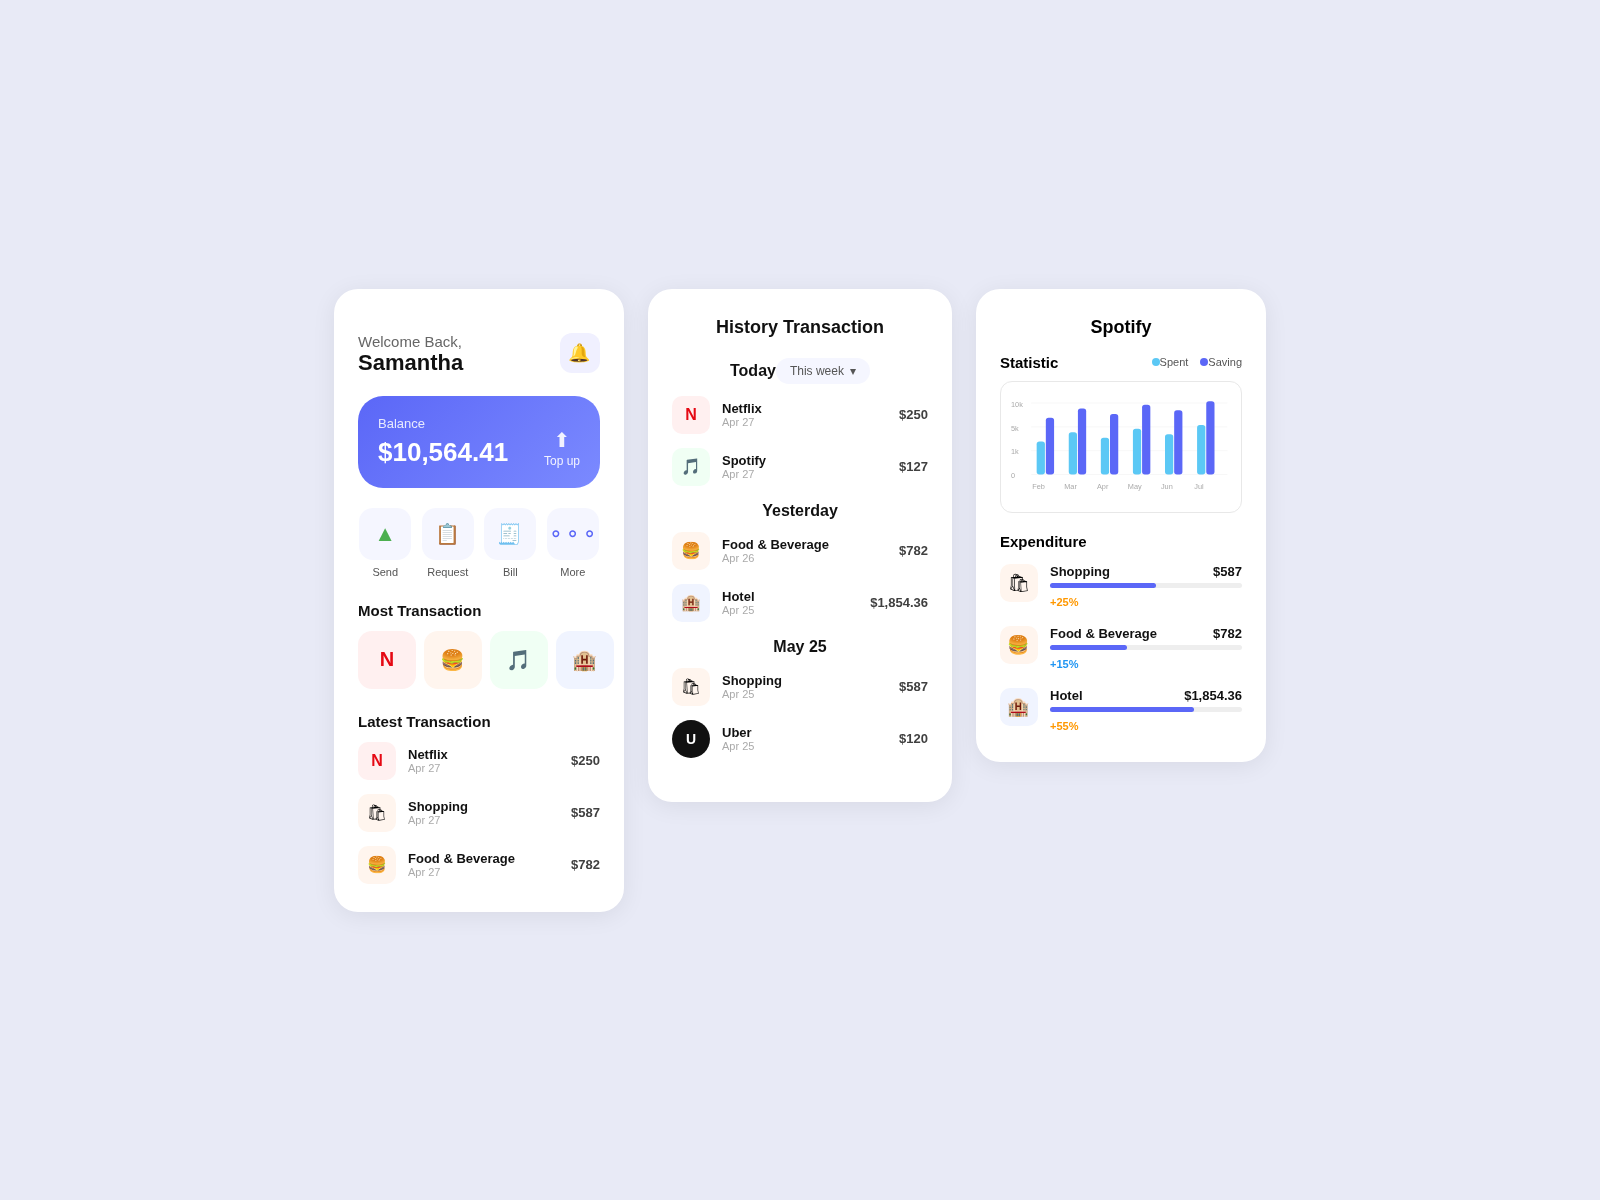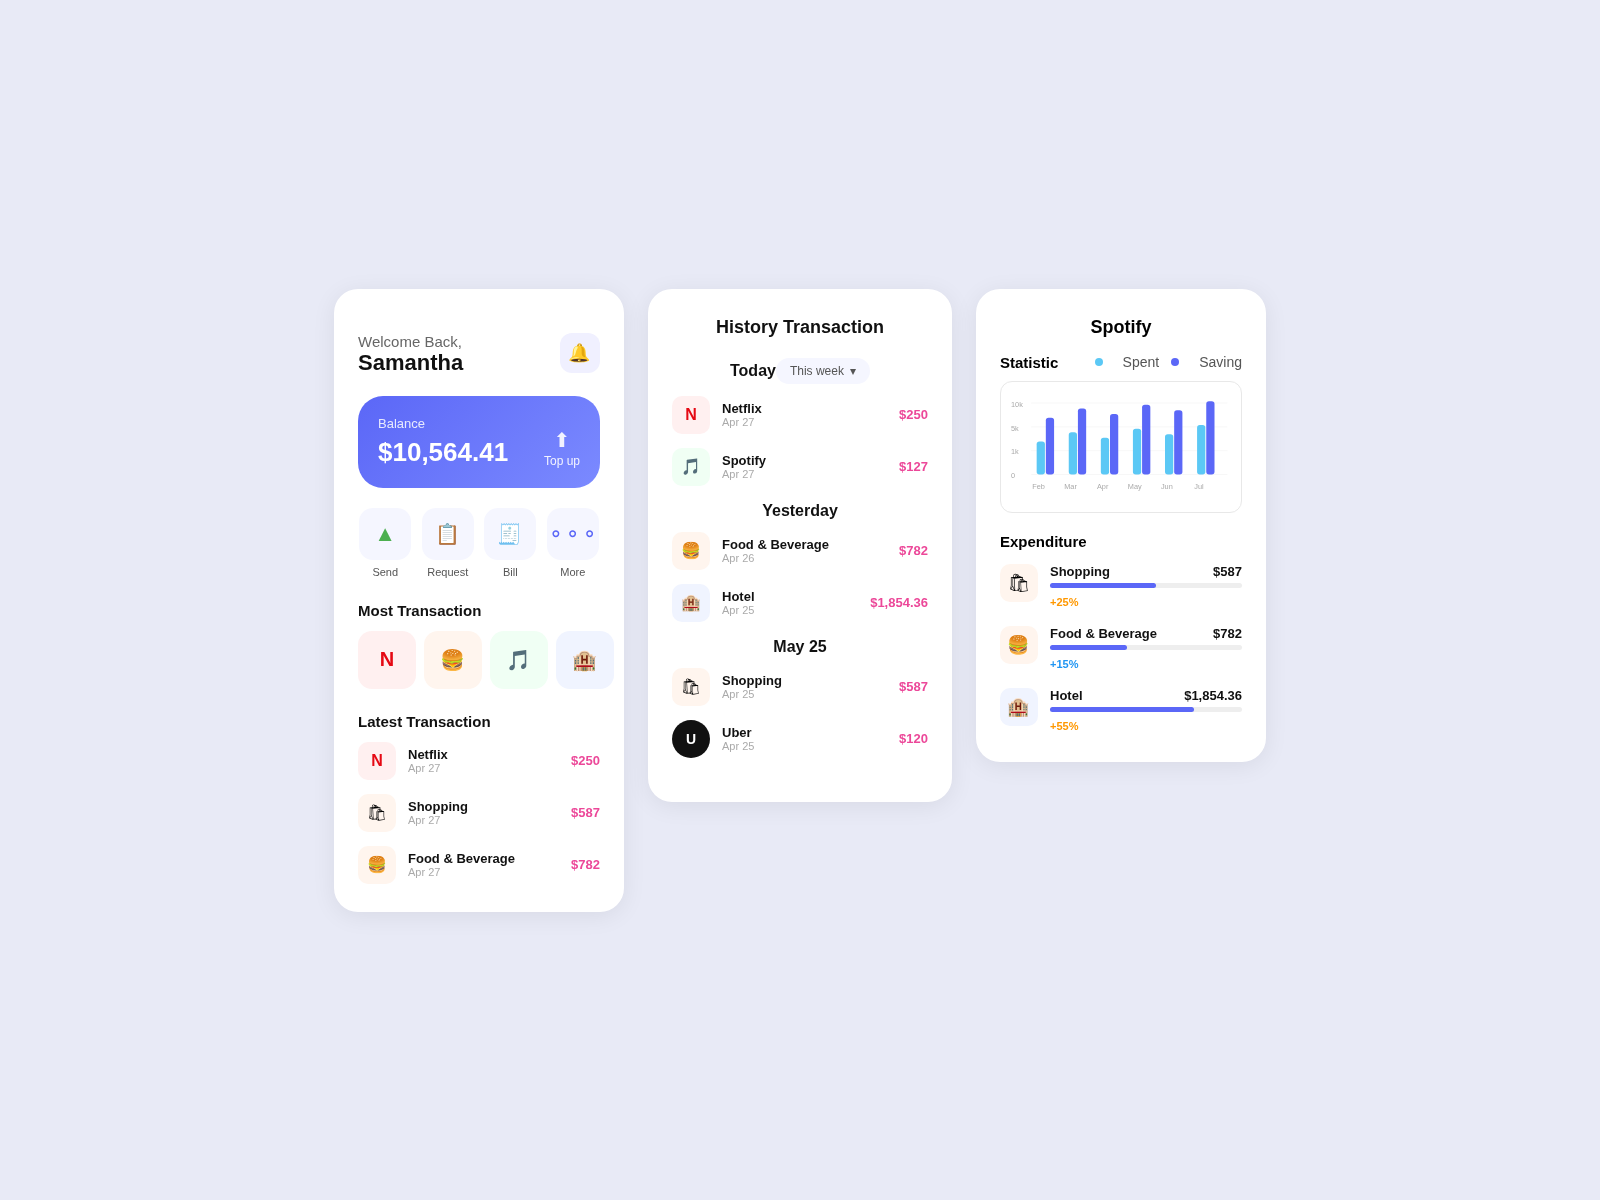--- a/index.html
+++ b/index.html
@@ -100,21 +100,21 @@
       display: flex; align-items: center; gap: 12px;
     }
     .tx-icon {
       width: 38px; height: 38px; border-radius: 10px;
       display: flex; align-items: center; justify-content: center;
       font-size: 18px; flex-shrink: 0;
     }
     .tx-info { flex: 1; }
     .tx-name { font-size: 13px; font-weight: 600; color: #111; }
     .tx-date { font-size: 11px; color: #aaa; }
-    .tx-amount { font-size: 13px; font-weight: 600; color: #ec4899; }
+    .tx-amount { font-size: 13px; font-weight: 600; color: #404040; }
 
     
     .panel-title { font-size: 18px; font-weight: 700; color: #111; text-align: center; margin-bottom: 20px; }
 
     .history-section { margin-bottom: 16px; }
     .history-section-header {
       display: flex; justify-content: center; align-items: center;
       margin-bottom: 12px;
     }
     .history-section-label { font-size: 16px; font-weight: 700; color: #111; }
@@ -126,21 +126,21 @@
     }
 
     
     .overview-title { font-size: 18px; font-weight: 700; text-align: center; margin-bottom: 16px; }
     .statistic-header {
       display: flex; justify-content: space-between; align-items: center;
       margin-bottom: 10px;
     }
     .statistic-label { font-size: 15px; font-weight: 700; }
     .legend { display: flex; gap: 12px; align-items: center; }
-    .legend-item { display: flex; align-items: center; gap: 20px; font-size: 14px; color: #555; }
+    .legend-item { display: flex; align-items: center; gap: 0; font-size: 11px; color: #555; }
     .legend-dot { width: 8px; height: 8px; border-radius: 50%; }
 
     .chart-area {
       border: 1px solid #e8e8e8;
       border-radius: 12px;
       padding: 10px 10px 6px;
       margin-bottom: 20px;
     }
     .chart-svg { width: 100%; }
 

